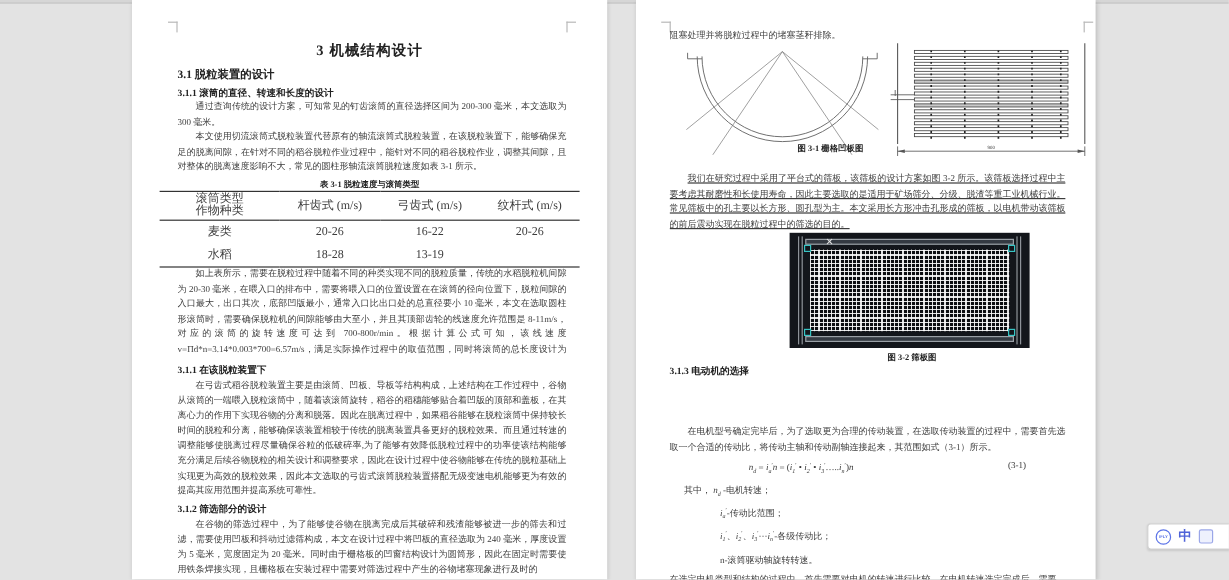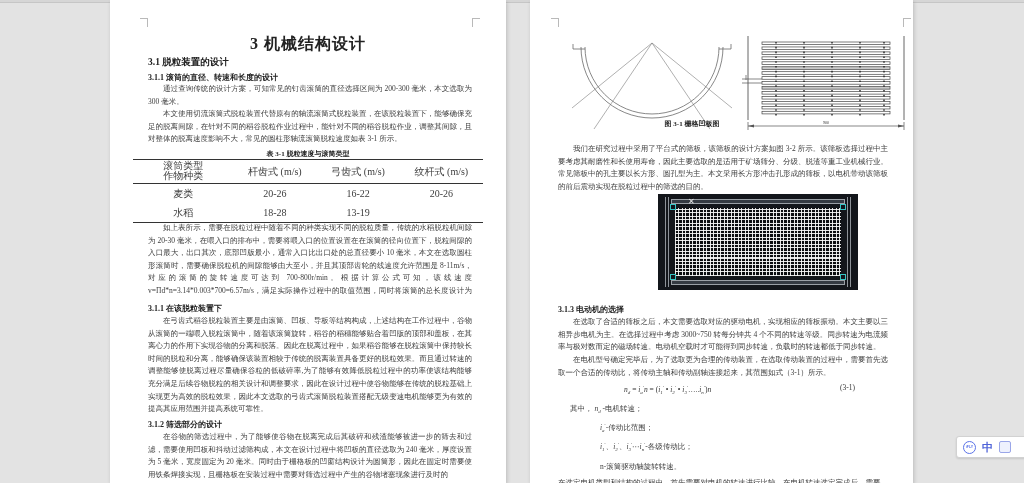--- a/index.html
+++ b/index.html
@@ -7,21 +7,21 @@
   body { background:#e3e3e3; font-family:"Liberation Serif","DejaVu Serif",serif; color:#3c3c3c; position:relative; }
   .topstrip { position:absolute; top:0; left:0; width:1024px; height:3px; background:#d6d6d6; border-bottom:1px solid #c6c6c6; }
   .page { position:absolute; top:0; background:#ffffff; height:483px; box-shadow:1px 2px 4px rgba(0,0,0,0.18); }
   #page-left  { left:110px; width:396px; }
   #page-right { left:530px; width:383px; }
   .blk { position:absolute; }
   .mark { position:absolute; width:8px; height:9px; }
   .mark.tl { border-top:1px solid #b9b9b9; border-right:1px solid #b9b9b9; }
   .mark.tr { border-top:1px solid #b9b9b9; border-left:1px solid #b9b9b9; }
 
-  .doc-title { width:100%; text-align:center; font-size:16px; font-weight:bold; color:#222; letter-spacing:1px; }
+  .doc-title { width:100%; text-align:center; font-size:12px; font-weight:bold; color:#222; letter-spacing:1px; }
   .h1 { font-size:9.5px; font-weight:bold; color:#222; }
   .h2 { font-size:8px; font-weight:bold; color:#222; }
   .para { font-size:7.5px; line-height:12.6px; text-align:justify; text-indent:2em; overflow:hidden; color:#3c3c3c; }
   .para.noindent { text-indent:0; }
 
   
   .tcap { font-size:7px; font-weight:bold; color:#222; text-align:center; }
   table.t31 { border-collapse:collapse; width:350px; font-size:10px; color:#3c3c3c;
               border-top:1.4px solid #333; border-bottom:1.4px solid #333; }
   table.t31 thead th { border-bottom:0.9px solid #333; font-weight:normal; padding:1px 0 2px; line-height:9px; }
@@ -111,20 +111,21 @@
   <div class="blk h2" style="top:303px; left:38px;">3.1.1  在该脱粒装置下</div>
   <div class="blk para" style="top:315px; left:38px; width:324px; max-height:103px;">在弓齿式稻谷脱粒装置主要是由滚筒、凹板、导板等结构构成，上述结构在工作过程中，谷物从滚筒的一端喂入脱粒滚筒中，随着该滚筒旋转，稻谷的稻穗能够贴合着凹版的顶部和盖板，在其离心力的作用下实现谷物的分离和脱落。因此在脱离过程中，如果稻谷能够在脱粒滚筒中保持较长时间的脱粒和分离，能够确保该装置相较于传统的脱离装置具备更好的脱粒效果。而且通过转速的调整能够使脱离过程尽量确保谷粒的低破碎率,为了能够有效降低脱粒过程中的功率使该结构能够充分满足后续谷物脱粒的相关设计和调整要求，因此在设计过程中使谷物能够在传统的脱粒基础上实现更为高效的脱粒效果，因此本文选取的弓齿式滚筒脱粒装置搭配无级变速电机能够更为有效的提高其应用范围并提高系统可靠性。</div>
   <div class="blk h2" style="top:419px; left:38px;">3.1.2 筛选部分的设计</div>
   <div class="blk para" style="top:431px; left:38px; width:324px; max-height:60px;">在谷物的筛选过程中，为了能够使谷物在脱离完成后其破碎和残渣能够被进一步的筛去和过滤，需要使用凹板和抖动过滤筛构成，本文在设计过程中将凹板的直径选取为 240 毫米，厚度设置为 5 毫米，宽度固定为 20 毫米。同时由于栅格板的凹窗结构设计为圆筒形，因此在固定时需要使用铁条焊接实现，且栅格板在安装过程中需要对筛选过程中产生的谷物堵塞现象进行及时的</div>
 </div>
 
 <div class="page" id="page-right">
   <div class="mark tl" style="left:21px; top:18px;"></div>
   <div class="mark tr" style="left:373px; top:18px;"></div>
 
+  <div class="blk para noindent" style="top:24px; left:28px; width:330px; max-height:14px;">阻塞处理并将脱粒过程中的堵塞茎秆排除。</div>
 
   <div class="blk" style="top:38px; left:34px;">
     <svg width="176" height="92" viewBox="0 0 176 92">
       <g stroke="#6a6a6a" stroke-width="0.8" fill="none">
         <path d="M17,9 A71,71 0 0 0 159,9"></path>
         <path d="M21,9 A67,67 0 0 0 155,9"></path>
         <path d="M9,11 h12 M9,11 v-5"></path>
         <path d="M155,11 h12 M167,11 v-5"></path>
       </g>
       <g stroke="#7a7a7a" stroke-width="0.6" fill="none">
@@ -169,39 +170,39 @@
         <path d="M0,47 h20 M0,51 h20 M4,43 v5"></path>
         <path d="M6,90 v8 M162,90 v8 M6,94 H162"></path>
       </g>
       <polygon points="6,94 12,92.5 12,95.5" fill="#555"></polygon>
       <polygon points="162,94 156,92.5 156,95.5" fill="#555"></polygon>
       <text x="84" y="92" font-size="4" fill="#333" text-anchor="middle" id="dim-label">900</text>
     </svg>
   </div>
   <div class="blk figcap" style="top:119px; left:0; width:324px;">图 3-1  栅格凹板图</div>
 
-  <div class="blk para" style="top:143px; left:28px; width:330px; max-height:53px;">我们在研究过程中采用了平台式的筛板，该筛板的设计方案如图 3-2 所示。该筛板选择过程中主要考虑其耐磨性和长使用寿命，因此主要选取的是适用于矿场筛分、分级、脱渣等重工业机械行业。常见筛板中的孔主要以长方形、圆孔型为主。本文采用长方形冲击孔形成的筛板，以电机带动该筛板的前后震动实现在脱粒过程中的筛选的目的。</div>
+  <div class="blk para" style="top:143px; left:28px; width:330px; max-height:53px;text-decoration:underline;">我们在研究过程中采用了平台式的筛板，该筛板的设计方案如图 3-2 所示。该筛板选择过程中主要考虑其耐磨性和长使用寿命，因此主要选取的是适用于矿场筛分、分级、脱渣等重工业机械行业。常见筛板中的孔主要以长方形、圆孔型为主。本文采用长方形冲击孔形成的筛板，以电机带动该筛板的前后震动实现在脱粒过程中的筛选的目的。</div>
 
   <div class="blk" style="top:194px; left:128px; width:204px;">
     <div class="cadpanel">
       <div class="vframe" style="left:7px;"></div>
       <div class="vframe" style="right:7px;"></div>
       <div class="hbar" style="top:5px;"></div>
       <div class="hbar" style="bottom:5px;"></div>
       <div class="grid"></div>
       <div class="cmark" style="left:12px; top:10px;"></div>
       <div class="cmark" style="right:12px; top:10px;"></div>
       <div class="cmark" style="left:12px; bottom:10px;"></div>
       <div class="cmark" style="right:12px; bottom:10px;"></div>
       <div class="xmark" style="left:30px; top:4px;">✕</div>
     </div>
+    <div class="figcap" style="margin-top:3px;">图 3-2  筛板图</div>
   </div>
 
   <div class="blk h2" style="top:304px; left:28px;">3.1.3 电动机的选择</div>
-  <div class="blk para" style="top:316px; left:28px; width:330px; max-height:40px;">在选取了合适的筛板之后，本文需要选取对应的驱动电机，实现相应的筛板振动。本文主要以三相异步电机为主。在选择过程中考虑 3000~750 转每分钟共 4 个不同的转速等级。同步转速为电流频率与极对数而定的磁场转速。电动机空载时才可能得到同步转速，负载时的转速都低于同步转速。</div>
   <div class="blk para" style="top:354px; left:28px; width:330px; max-height:28px;">在电机型号确定完毕后，为了选取更为合理的传动装置，在选取传动装置的过程中，需要首先选取一个合适的传动比，将传动主轴和传动副轴连接起来，其范围如式（3-1）所示。</div>
 
   <div class="blk formula" style="top:385px; left:28px; width:330px; padding-left:66px;">
     <span><span class="it">n</span><span class="sb">d</span><span> = </span><span class="it">i</span><span class="sb">a</span><span class="sp">′</span><span class="it">n</span><span> = (</span><span class="it">i</span><span class="sb">1</span><span class="sp">′</span><span> • </span><span class="it">i</span><span class="sb">2</span><span class="sp">′</span><span> • </span><span class="it">i</span><span class="sb">3</span><span class="sp">′</span><span>…..</span><span class="it">i</span><span class="sb">n</span><span class="sp">′</span><span>)</span><span class="it">n</span></span>
     <span class="eqno">(3-1)</span>
   </div>
 
   <div class="blk where" style="top:404px; left:28px; padding-left:12px;"><span>其中，  </span><span class="it">n</span><span class="sb">d</span><span> -电机转速；</span></div>
   <div class="blk where" style="top:423px; left:28px; padding-left:42px;"><span class="it">i</span><span class="sb">a</span><span class="sp">′</span><span>-传动比范围；</span></div>
   <div class="blk where" style="top:442px; left:28px; padding-left:42px;"><span class="it">i</span><span class="sb">1</span><span class="sp">′</span><span>、</span><span class="it">i</span><span class="sb">2</span><span class="sp">′</span><span>、</span><span class="it">i</span><span class="sb">3</span><span class="sp">′</span><span>⋯</span><span class="it">i</span><span class="sb">n</span><span class="sp">′</span><span>-各级传动比；</span></div>

